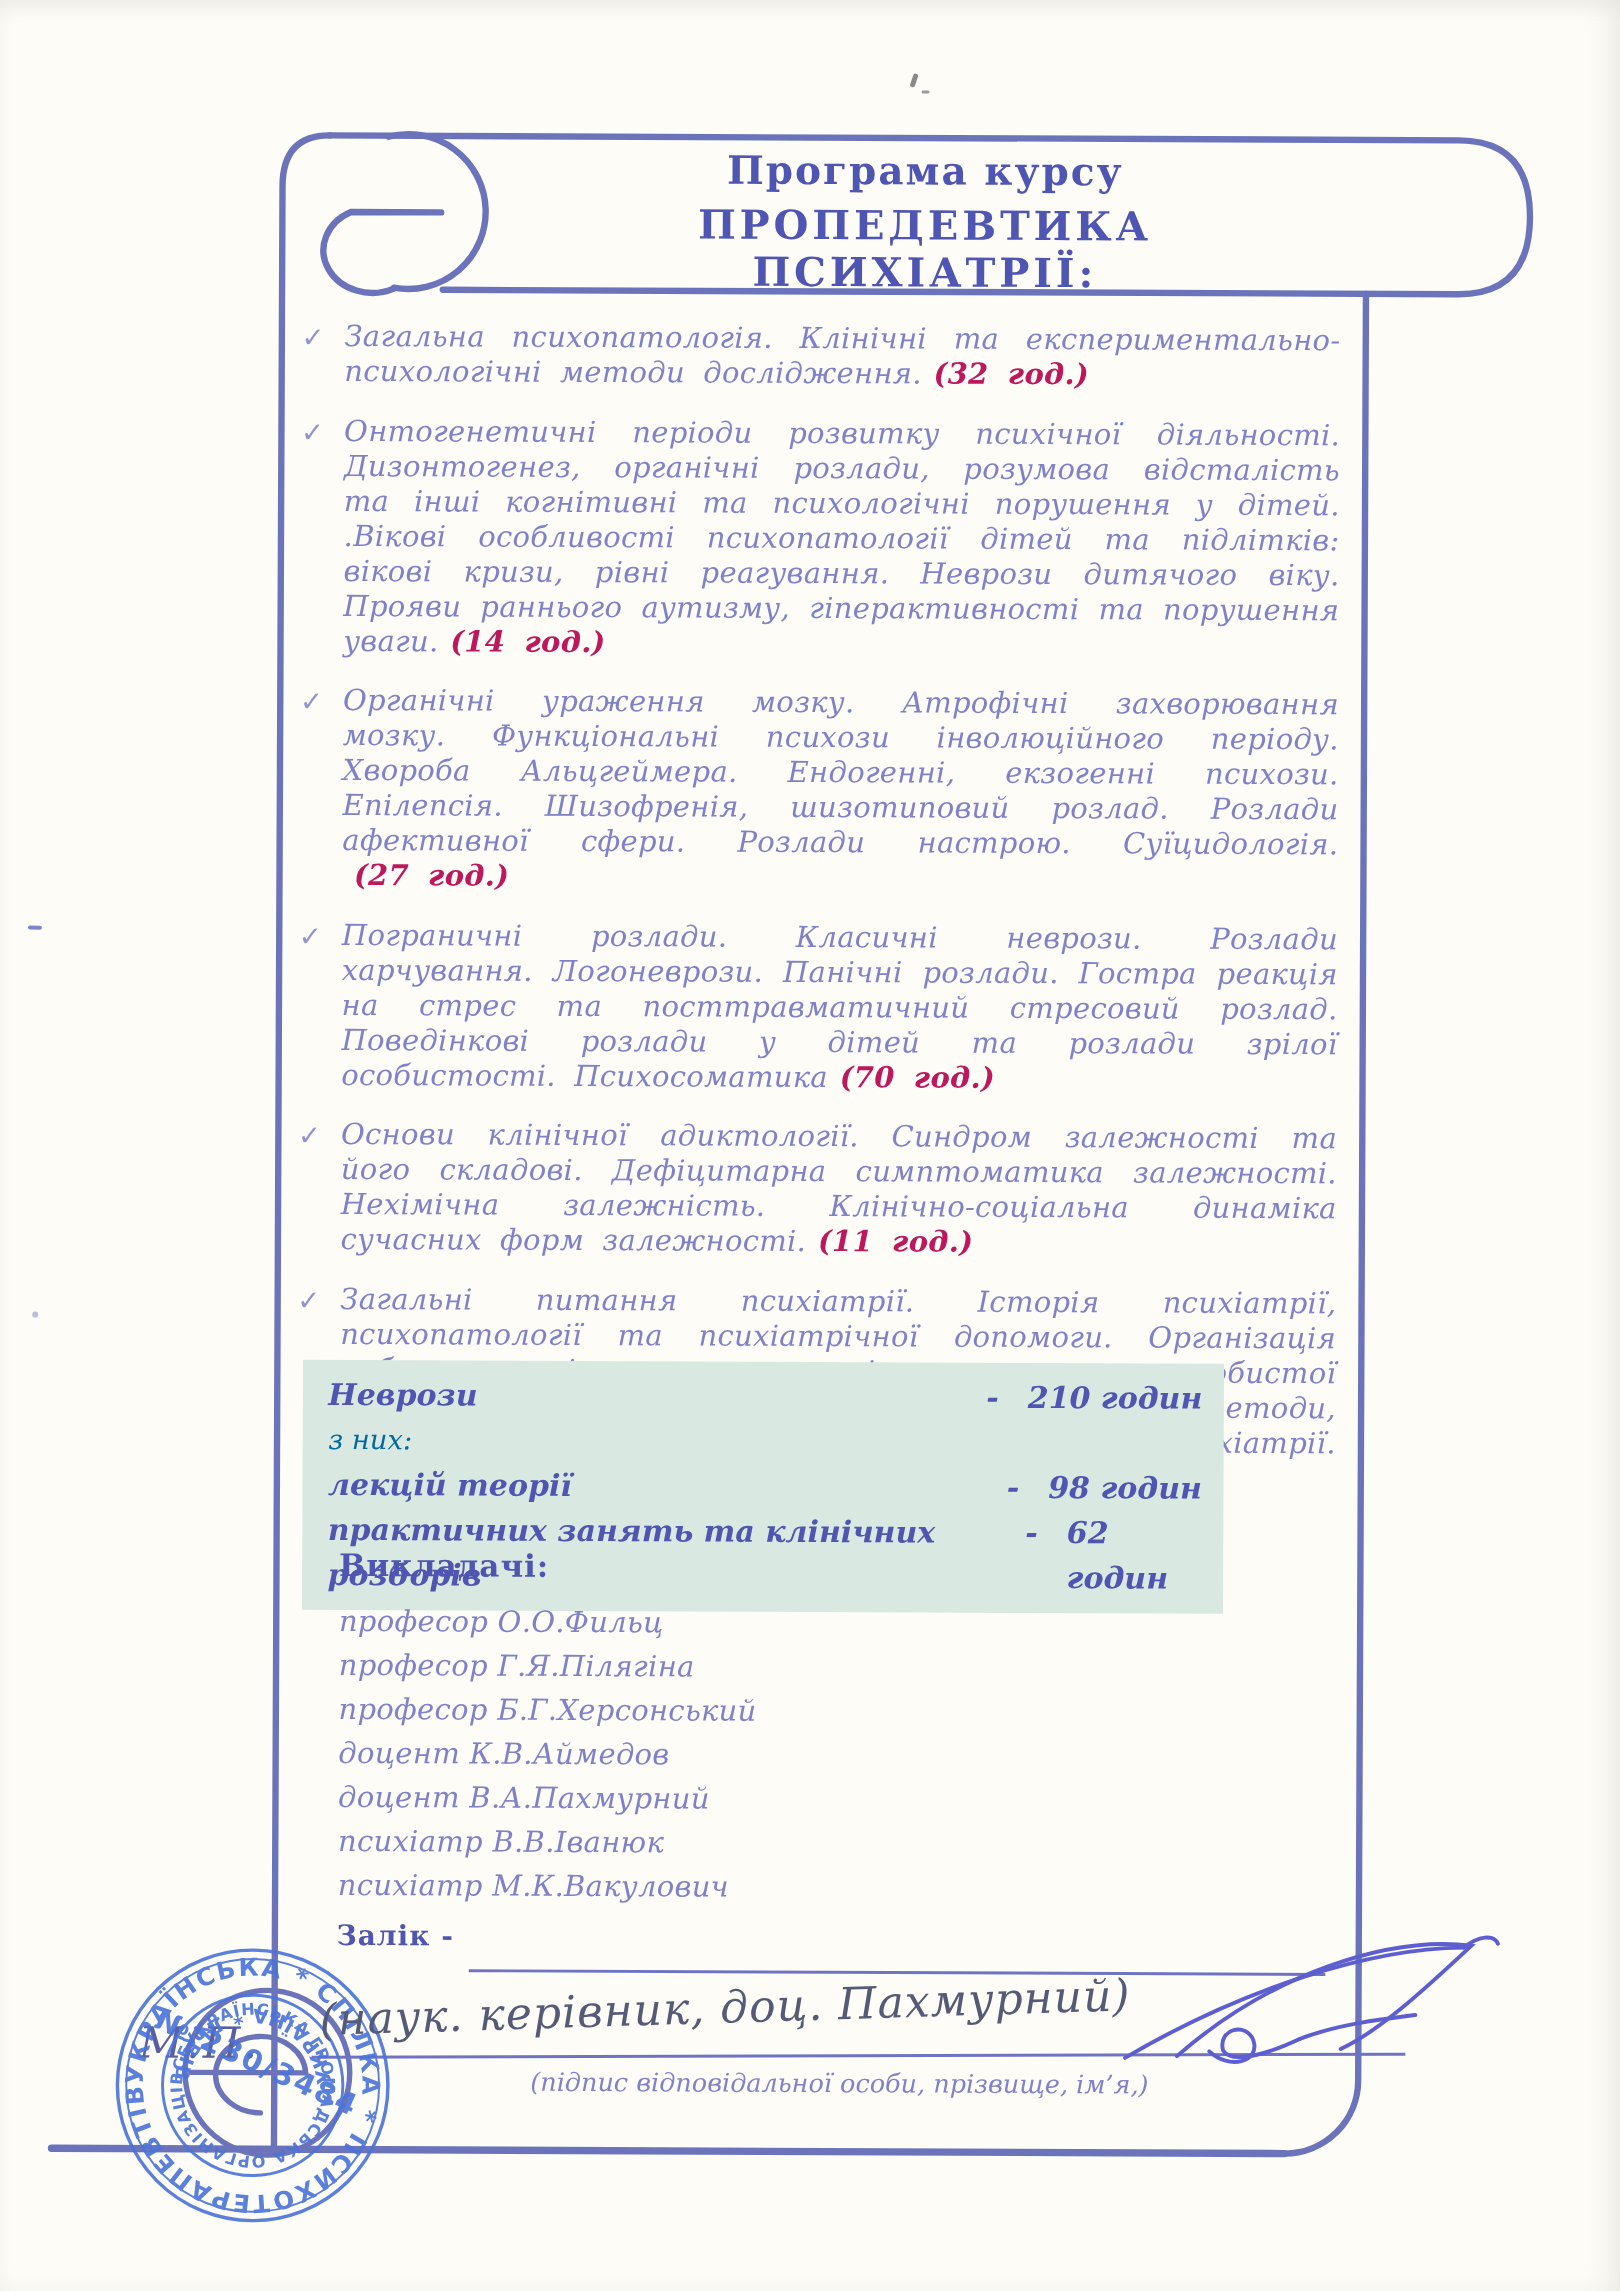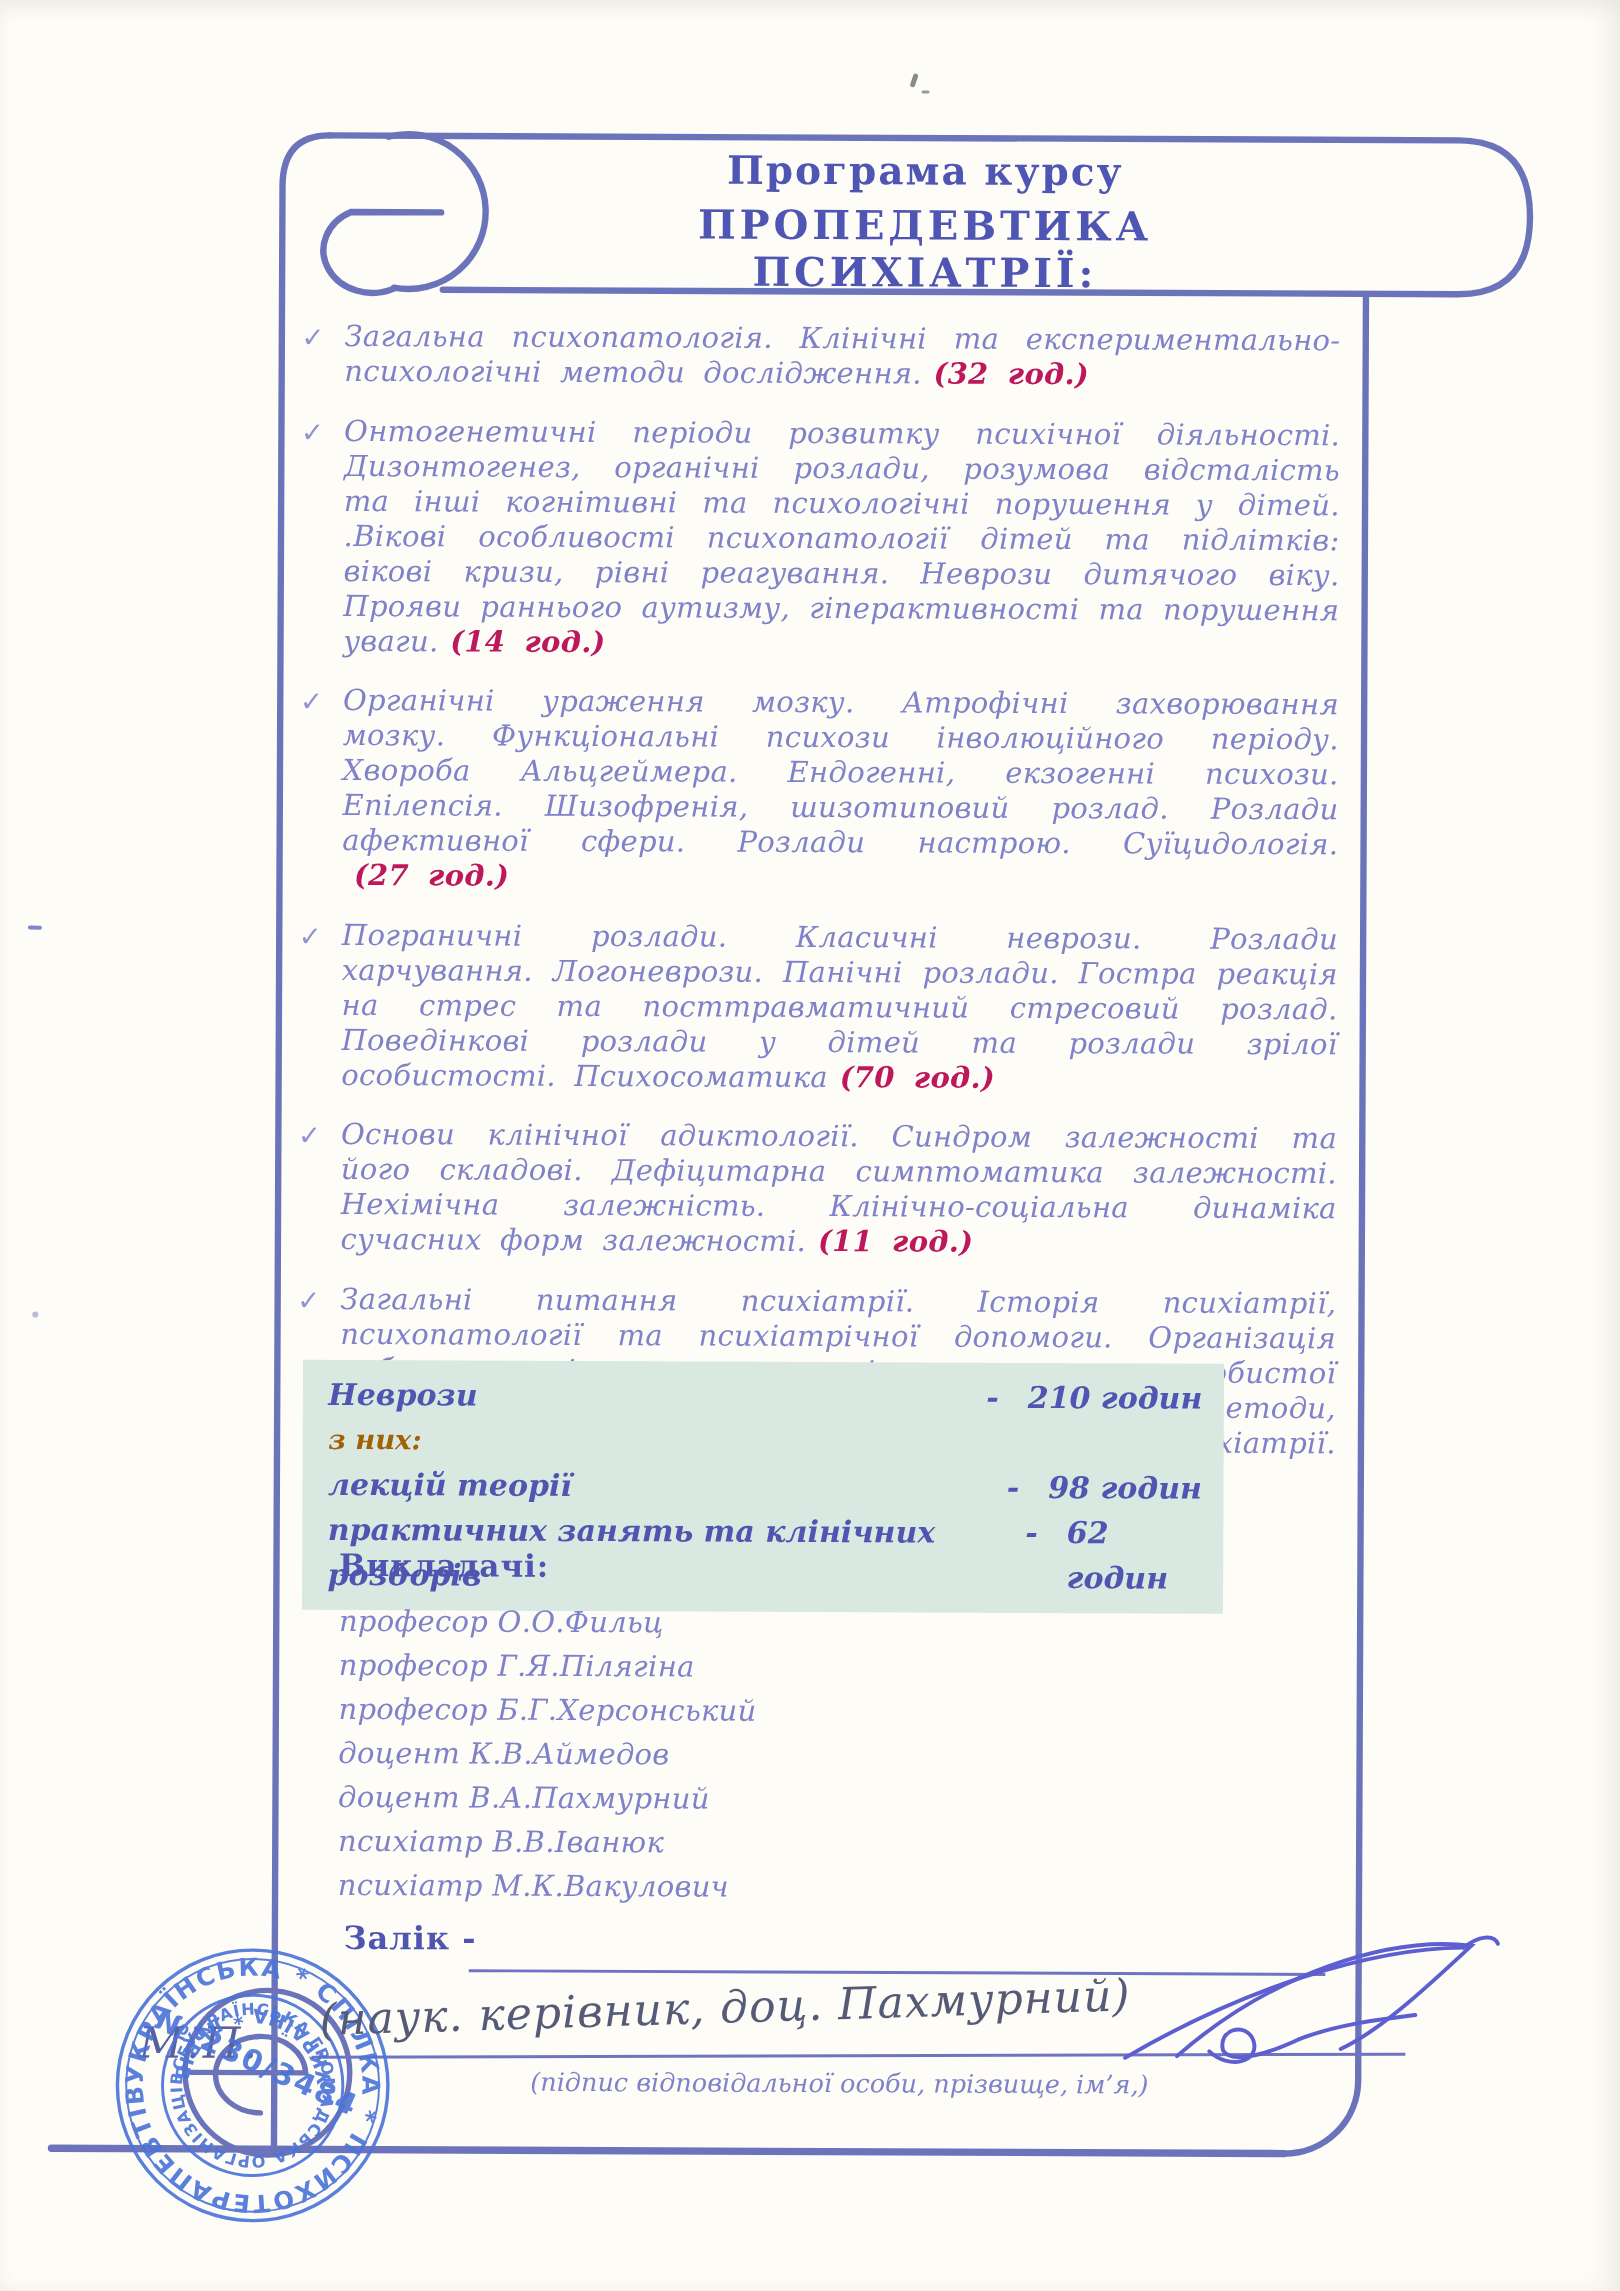--- a/index.html
+++ b/index.html
@@ -21,28 +21,28 @@
   .topic { position:relative; margin-bottom:24.5px; font-style:italic; font-size:29px;
            line-height:35px; color:#7f82c8; text-align:justify; word-spacing:8.8px; letter-spacing:0.3px; }
   .check { position:absolute; left:-43px; top:1px; font-style:normal; font-size:27.4px; color:#9093d2; }
   .hours { font-weight:bold; color:#be185d; margin-left:11.8px; white-space:nowrap; }
 
   .summary { position:absolute; left:304px; top:1362px; width:921px; z-index:2;
              background:#d9e8e1; box-sizing:border-box; padding:11.8px 21.6px 13.7px 25.5px; }
   .srow { display:flex; justify-content:space-between; align-items:baseline;
           font-style:italic; line-height:45px; }
   .srow .lbl { font-size:30px; font-weight:bold; color:#4f55b0; }
-  .srow.sub .lbl { font-weight:bold; color:#a16207; font-size:27.4px; }
+  .srow.sub .lbl { font-weight:normal; color:#0369a1; font-size:27.4px; }
   .srow .val { font-size:30px; font-weight:bold; color:#4f55b0; display:flex; gap:29px; }
 
   .teachers { position:absolute; left:341px; top:1549px; z-index:2; }
   .teachers-head { font-size:31px; font-weight:bold; color:#4f55b0; letter-spacing:1px; margin-bottom:15.7px; }
   .teacher { font-size:29px; font-style:italic; color:#7f82c8; line-height:44px; letter-spacing:0.3px; }
 
-  .credit-label { position:absolute; left:347px; top:1921px; font-size:32px; font-weight:bold;
+  .credit-label { position:absolute; left:340px; top:1921px; font-size:28px; font-weight:bold;
                   color:#4f55b0; z-index:2; letter-spacing:1px; }
   .handwritten { position:absolute; left:323px; top:1982px; z-index:3; font-size:44px; font-style:italic;
                  color:#555a76; transform:rotate(-2deg); letter-spacing:1px; white-space:nowrap; }
   .caption { position:absolute; left:461px; top:2068px; width:765px; text-align:center; z-index:2;
              font-size:25.5px; font-style:italic; color:#7f82c8; }
 
   .artifact { position:absolute; z-index:2; }
   .artifact.a1 { left:907px; top:73px; width:4.9px; height:13.7px; background:#8a8a8a; border-radius:2.9px; transform:rotate(18deg); }
   .artifact.a2 { left:917px; top:90px; width:7.8px; height:2.9px; background:#9a9a9a; border-radius:2px; }
   .artifact.a3 { left:27.4px; top:929px; width:13.7px; height:3.9px; background:#7c86c8; border-radius:2px; }

